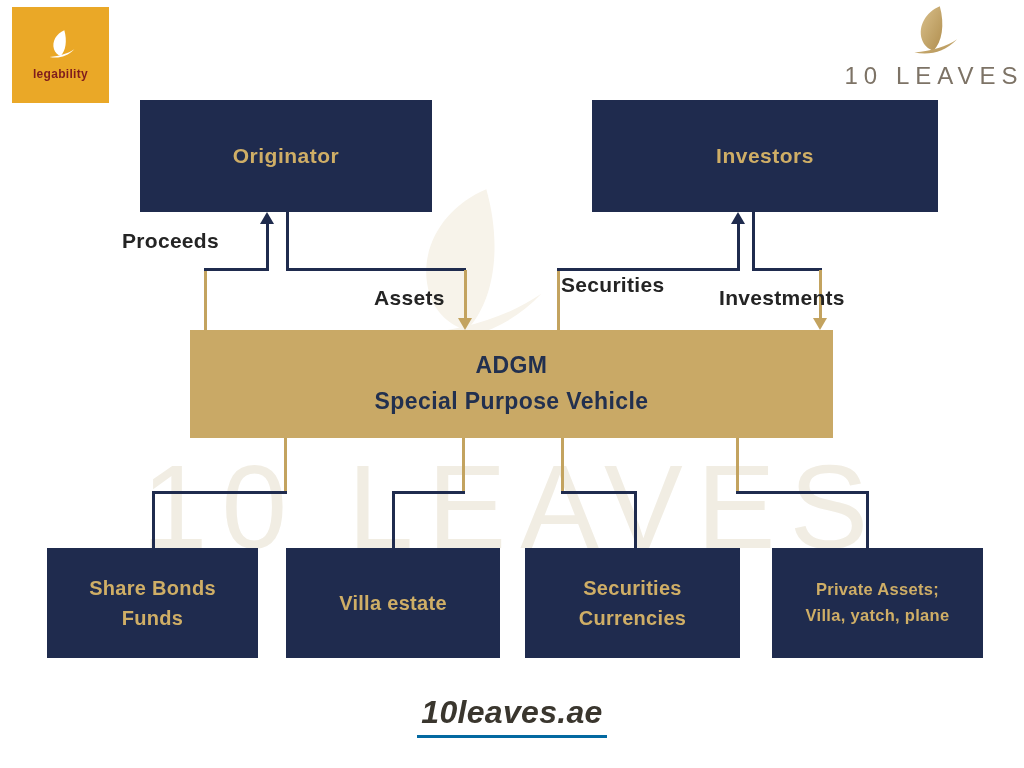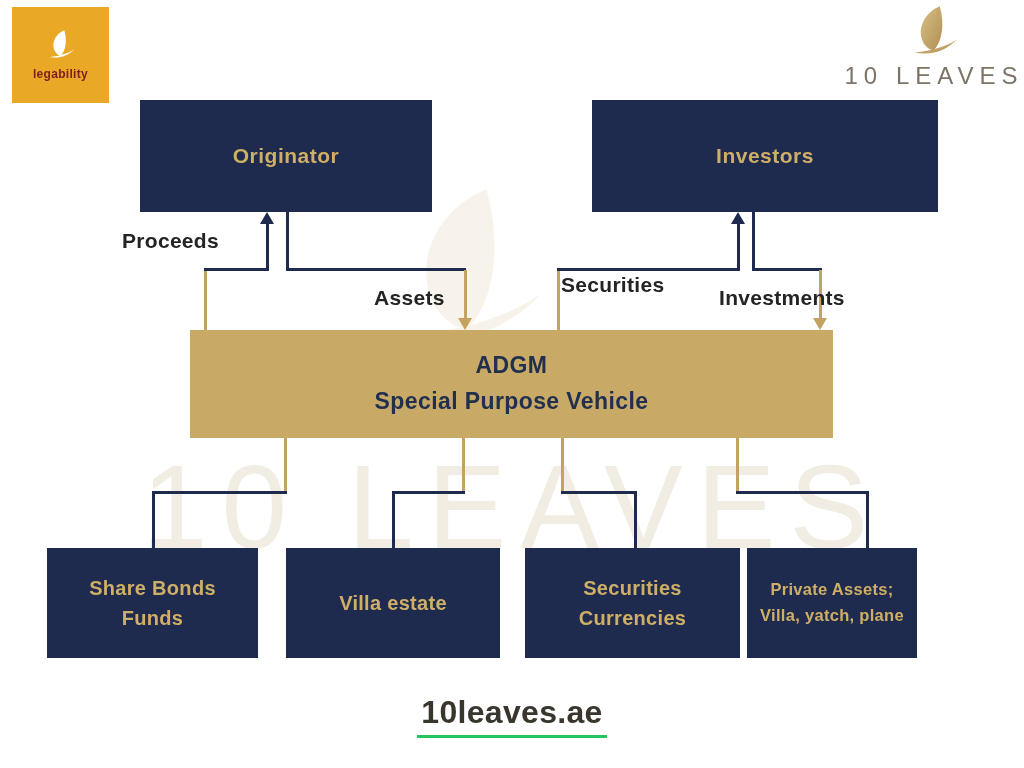--- a/index.html
+++ b/index.html
@@ -45,21 +45,21 @@
     font-weight:700; font-size:23px; letter-spacing:.4px; line-height:1.55; text-align:left;
   }
   .asset-box {
     position:absolute; top:548px; height:110px; background:#1f2b4e; z-index:3;
     display:flex; flex-direction:column; align-items:center; justify-content:center;
     color:#cfae66; font-weight:700; font-size:20px; line-height:1.5; text-align:center; letter-spacing:.3px;
   }
   .ab1 { left:47px;  width:211px; }
   .ab2 { left:286px; width:214px; }
   .ab3 { left:525px; width:215px; }
-  .ab4 { left:747px; width:170px; font-size:16.5px; line-height:1.55; }
+  .ab4 { left:772px; width:211px; font-size:16.5px; line-height:1.55; }
   
   .flow-label {
     position:absolute; z-index:4; color:#242424; font-weight:700;
     font-size:21px; letter-spacing:.3px; white-space:nowrap;
   }
   .lbl-proceeds    { left:122px; top:229px; }
   .lbl-assets      { left:374px; top:286px; }
   .lbl-securities  { left:561px; top:231px;margin-top:42px; }
   .lbl-investments { left:671px; top:286px;margin-left:48px; }
   
@@ -73,22 +73,23 @@
   }
   .arrow-down {
     position:absolute; z-index:2; width:0; height:0;
     border-left:7px solid transparent; border-right:7px solid transparent;
     border-top:12px solid #c3a35f;
   }
   
   .footer { position:absolute; left:0; right:0; top:694px; z-index:3; text-align:center; }
   .footer span {
     display:inline-block; font-size:32px; font-weight:700; color:#3a362e;
-    border-bottom:3px solid #22c55e; padding:0 4px 4px;
+    border-bottom:3px solid #0369a1; padding:0 4px 4px;
     letter-spacing:.3px;
+    font-style:italic;
   }
 </style>
 </head>
 <body>
 
 <div class="canvas">
 
   <div class="wm-text">10 LEAVES</div>
 
   <div class="wm-leaf">

